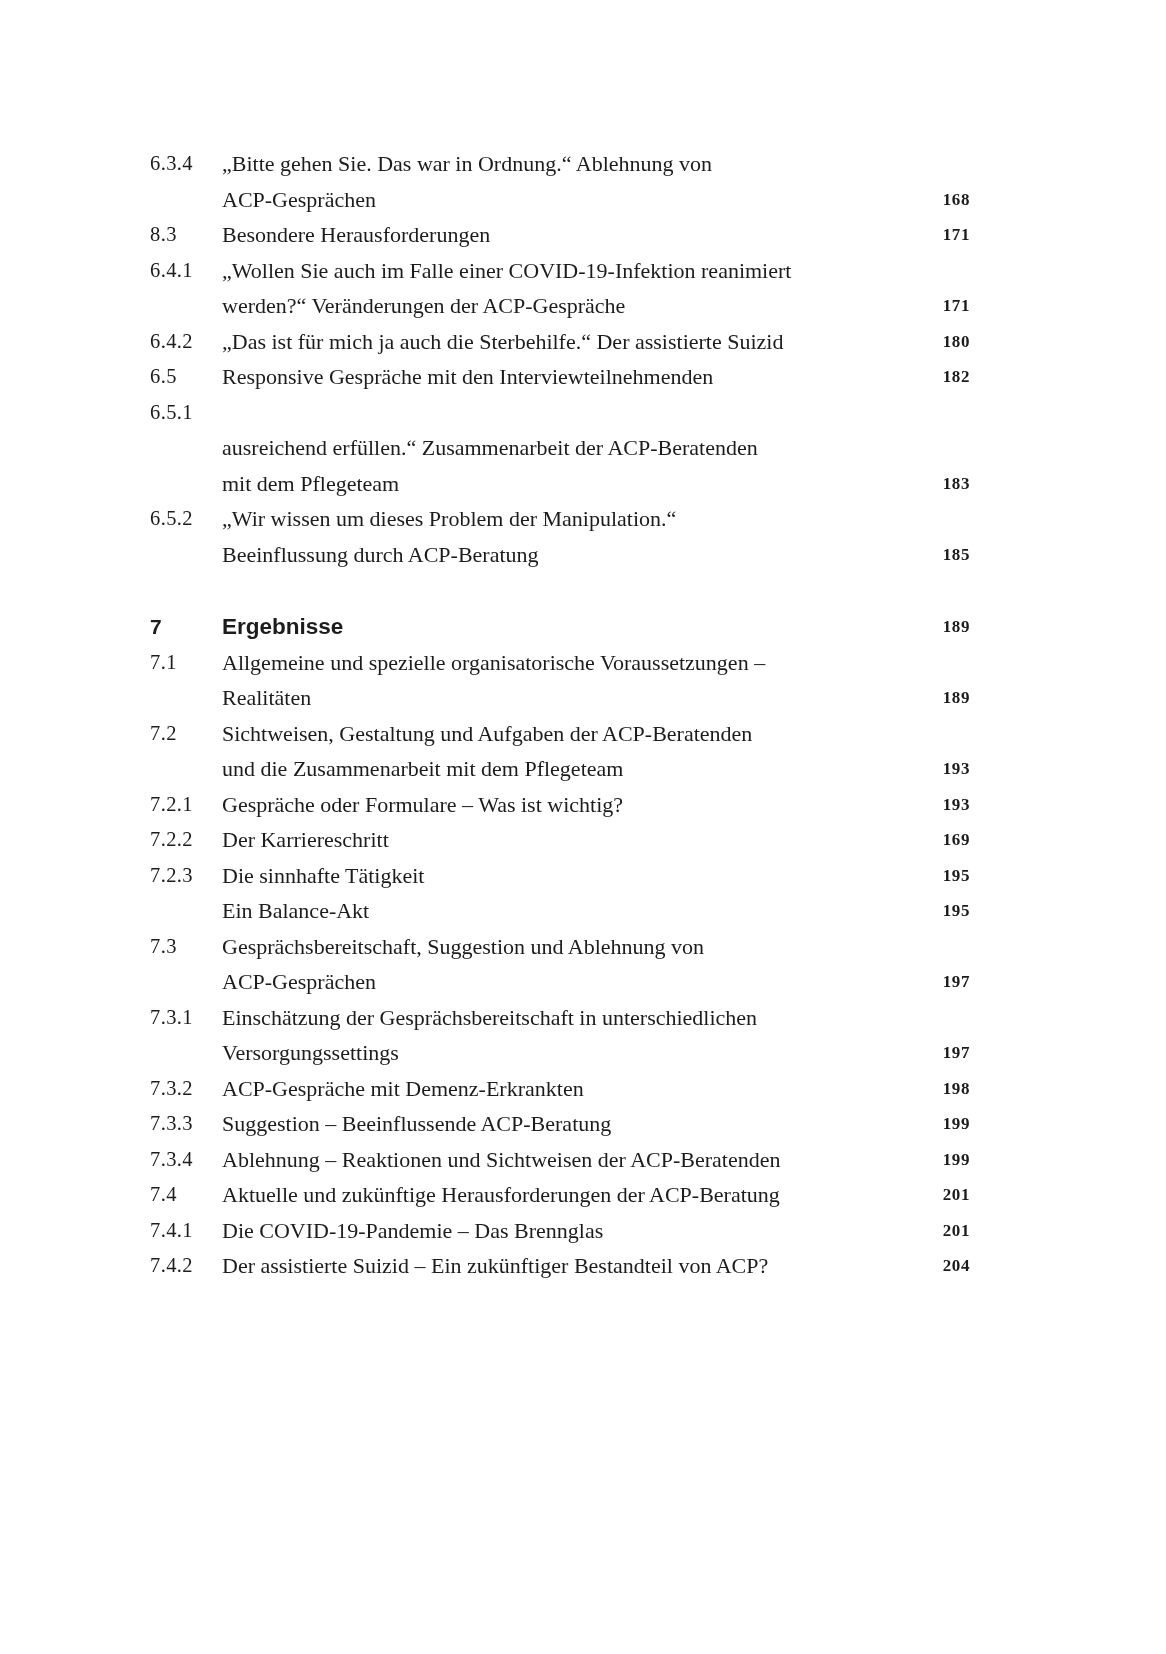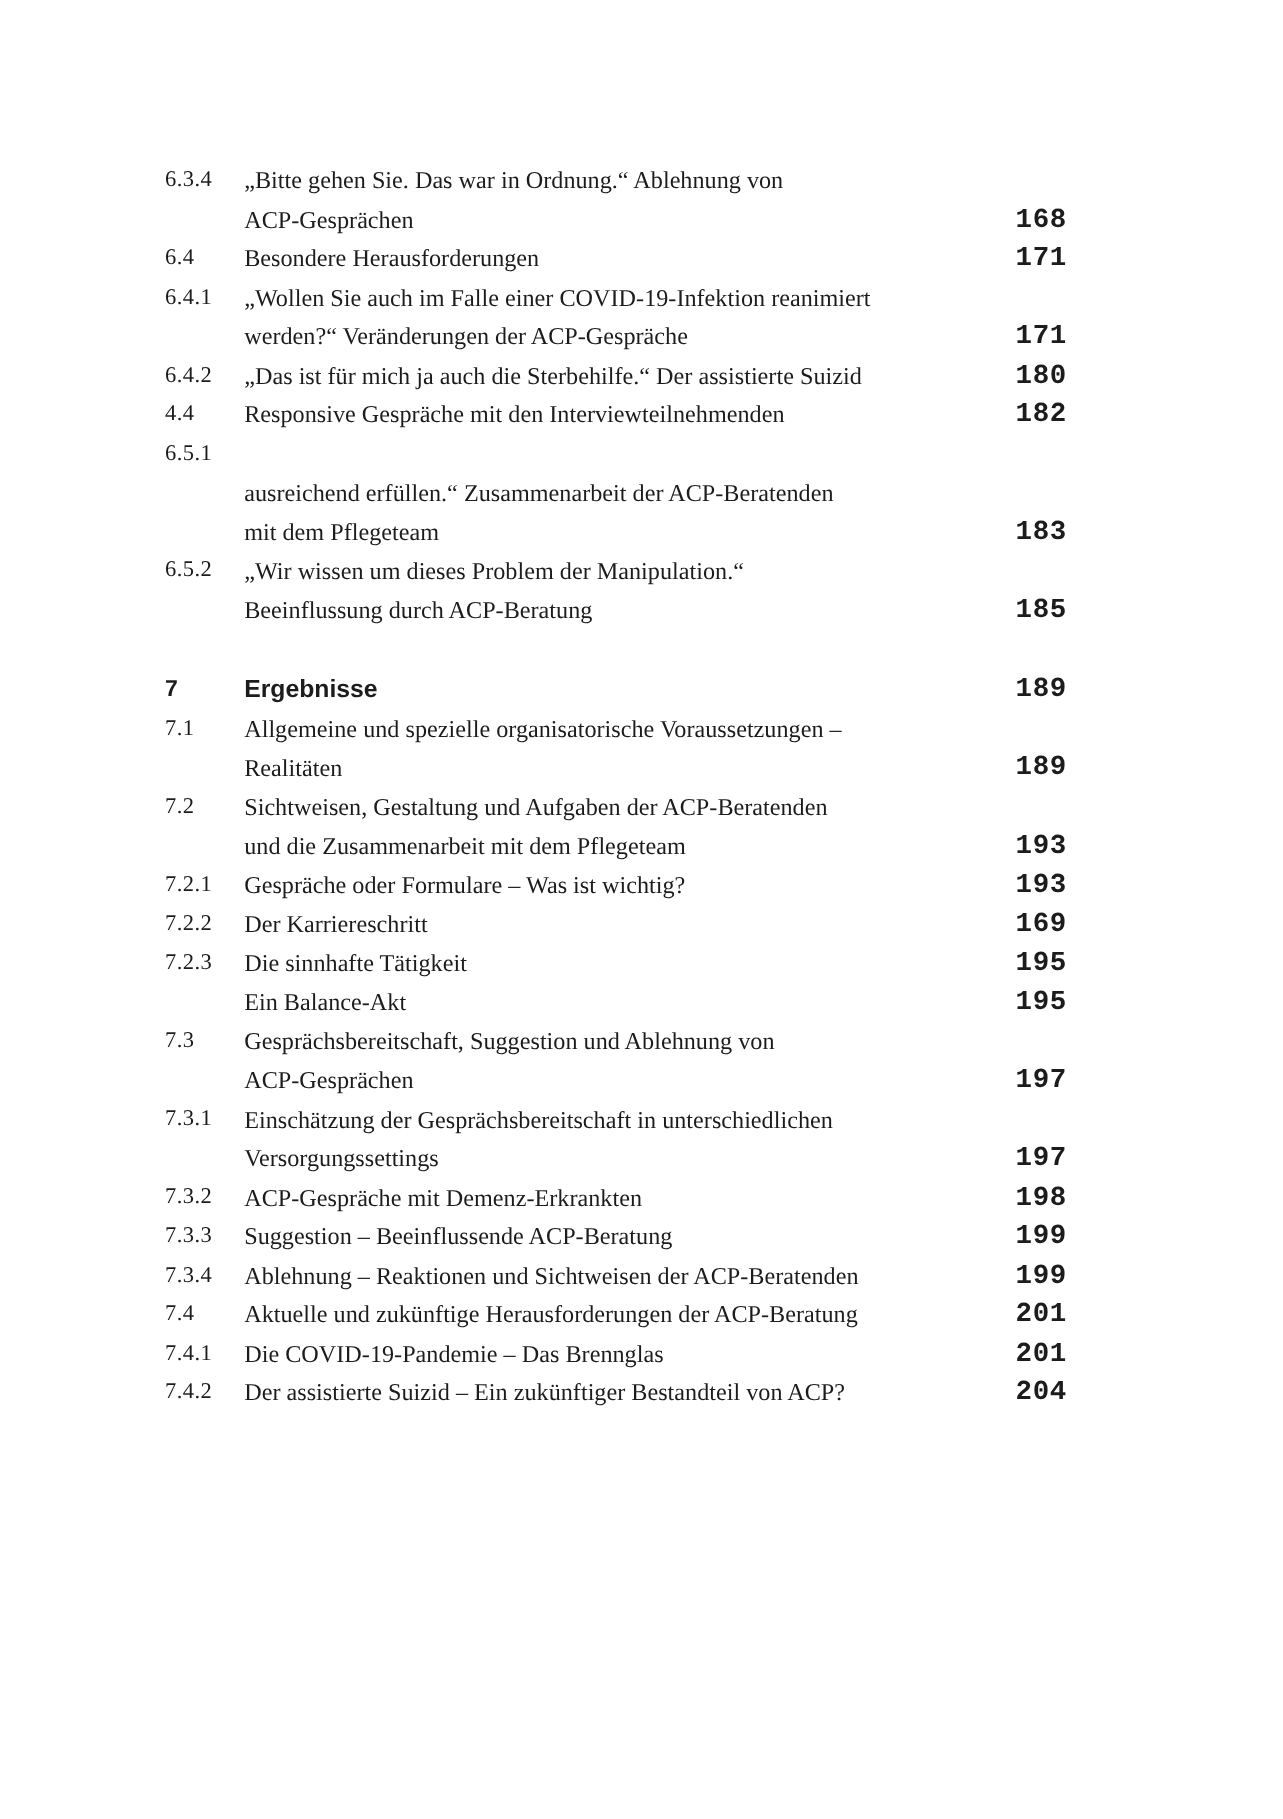--- a/index.html
+++ b/index.html
@@ -33,23 +33,23 @@
     width: 72px;
     font-size: 20.5px;
     letter-spacing: 0.4px;
   }
   .col-text {
     flex: 1 1 auto;
     padding-right: 10px;
   }
   .col-page {
     flex: 0 0 auto;
-    font-family: Liberation Mono, monospace;
+    font-family: Liberation Serif, serif;
     font-weight: 600;
-    font-size: 25px;
+    font-size: 17px;
     letter-spacing: 0.6px;
   }
   .toc-row.chapter {
     font-family: "Liberation Sans", sans-serif;
     font-weight: 700;
     font-size: 22.5px;
   }
   .toc-row.chapter .col-num {
     font-family: "Liberation Sans", sans-serif;
     font-weight: 700;
@@ -71,41 +71,41 @@
     <span class="col-num">6.3.4</span>
     <span class="col-text">„Bitte gehen Sie. Das war in Ordnung.“ Ablehnung von</span>
     <span class="col-page"></span>
   </div>
       <div class="toc-row">
     <span class="col-num"></span>
     <span class="col-text">ACP-Gesprächen</span>
     <span class="col-page">168</span>
   </div>
       <div class="toc-row">
-    <span class="col-num">6.4</span>
+    <span class="col-num">8.3</span>
     <span class="col-text">Besondere Herausforderungen</span>
     <span class="col-page">171</span>
   </div>
       <div class="toc-row">
     <span class="col-num">6.4.1</span>
     <span class="col-text">„Wollen Sie auch im Falle einer COVID-19-Infektion reanimiert</span>
     <span class="col-page"></span>
   </div>
       <div class="toc-row">
     <span class="col-num"></span>
     <span class="col-text">werden?“ Veränderungen der ACP-Gespräche</span>
     <span class="col-page">171</span>
   </div>
       <div class="toc-row">
     <span class="col-num">6.4.2</span>
     <span class="col-text">„Das ist für mich ja auch die Sterbehilfe.“ Der assistierte Suizid</span>
     <span class="col-page">180</span>
   </div>
       <div class="toc-row">
-    <span class="col-num">4.4</span>
+    <span class="col-num">6.5</span>
     <span class="col-text">Responsive Gespräche mit den Interviewteilnehmenden</span>
     <span class="col-page">182</span>
   </div>
       <div class="toc-row">
     <span class="col-num">6.5.1</span>
     <span class="col-page"></span>
   </div>
       <div class="toc-row">
     <span class="col-num"></span>
     <span class="col-text">ausreichend erfüllen.“ Zusammenarbeit der ACP-Beratenden</span>

